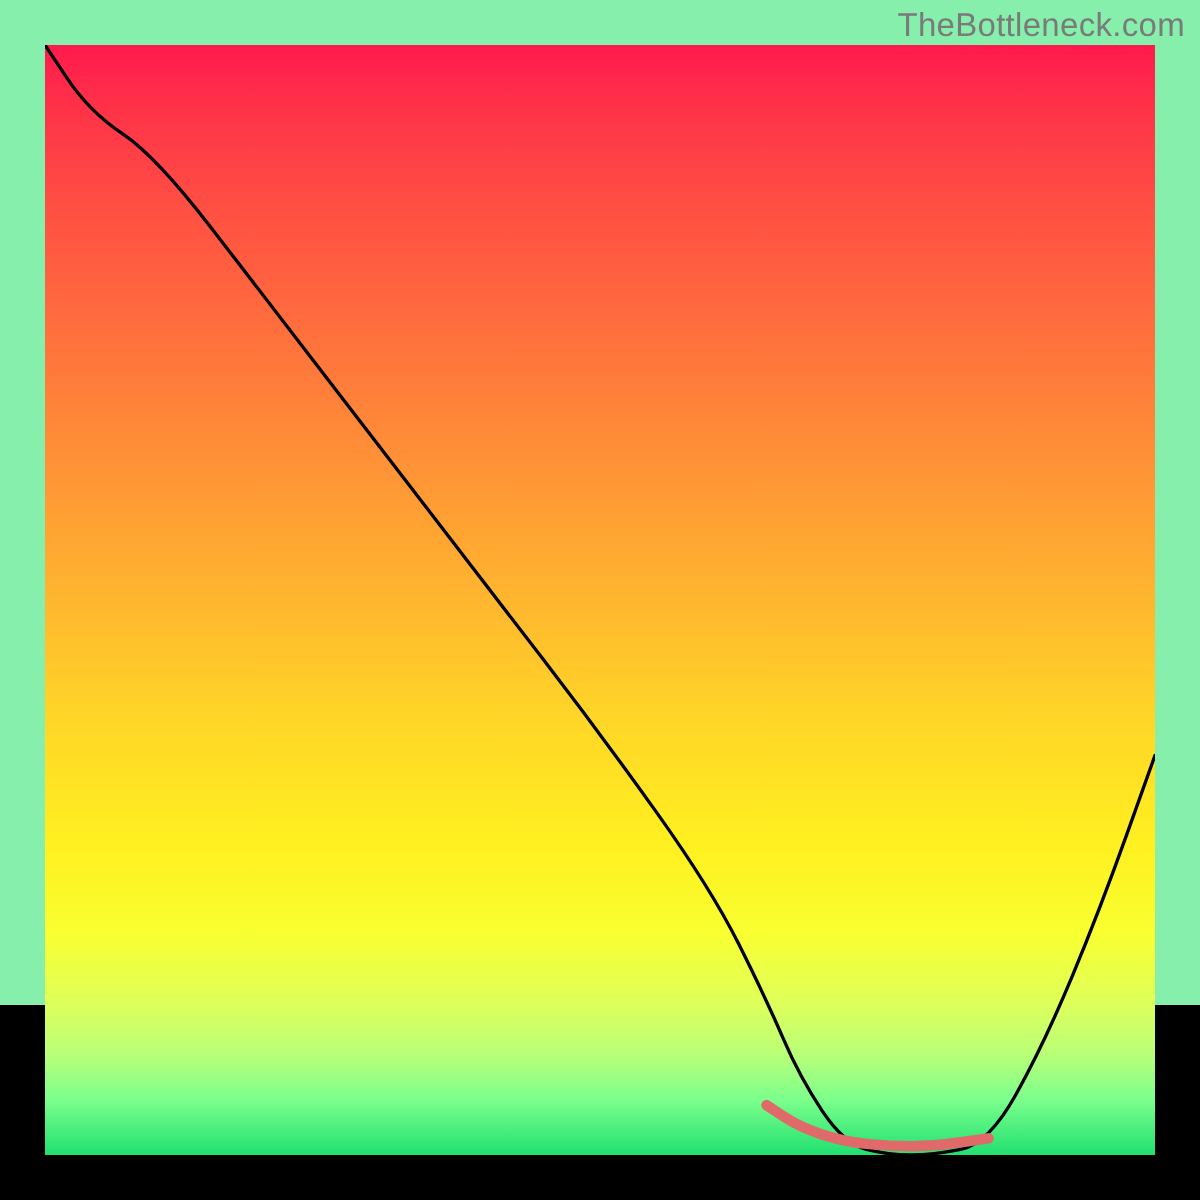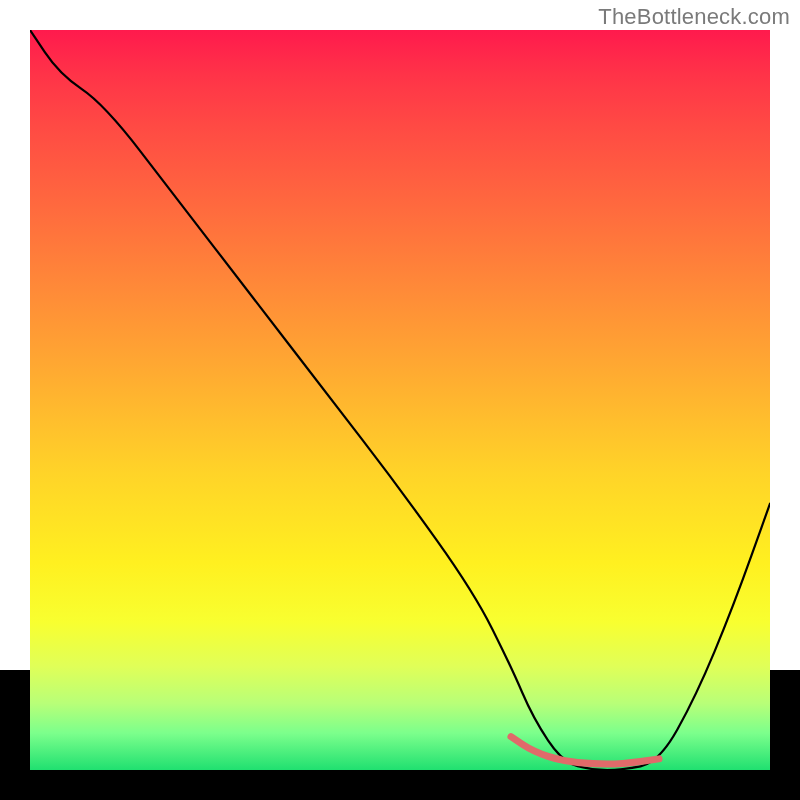--- a/index.html
+++ b/index.html
@@ -1,21 +1,21 @@
 <!DOCTYPE html>
 <html><head>
 <meta charset="utf-8">
 <style>
   * { margin: 0; padding: 0; box-sizing: border-box; }
   html, body { width: 800px; height: 800px; background: #000; overflow: hidden; }
   .container {
     position: relative;
     width: 800px;
     height: 670px;
-    background: #ffffff;
+    background: #86efac;
   }
   .attribution {
     position: absolute;
     top: 4px;
     right: 10px;
     color: #7a7a7a;
     font-family: Arial, Helvetica, sans-serif;
     font-size: 22px;
     letter-spacing: 0.2px;
   }

